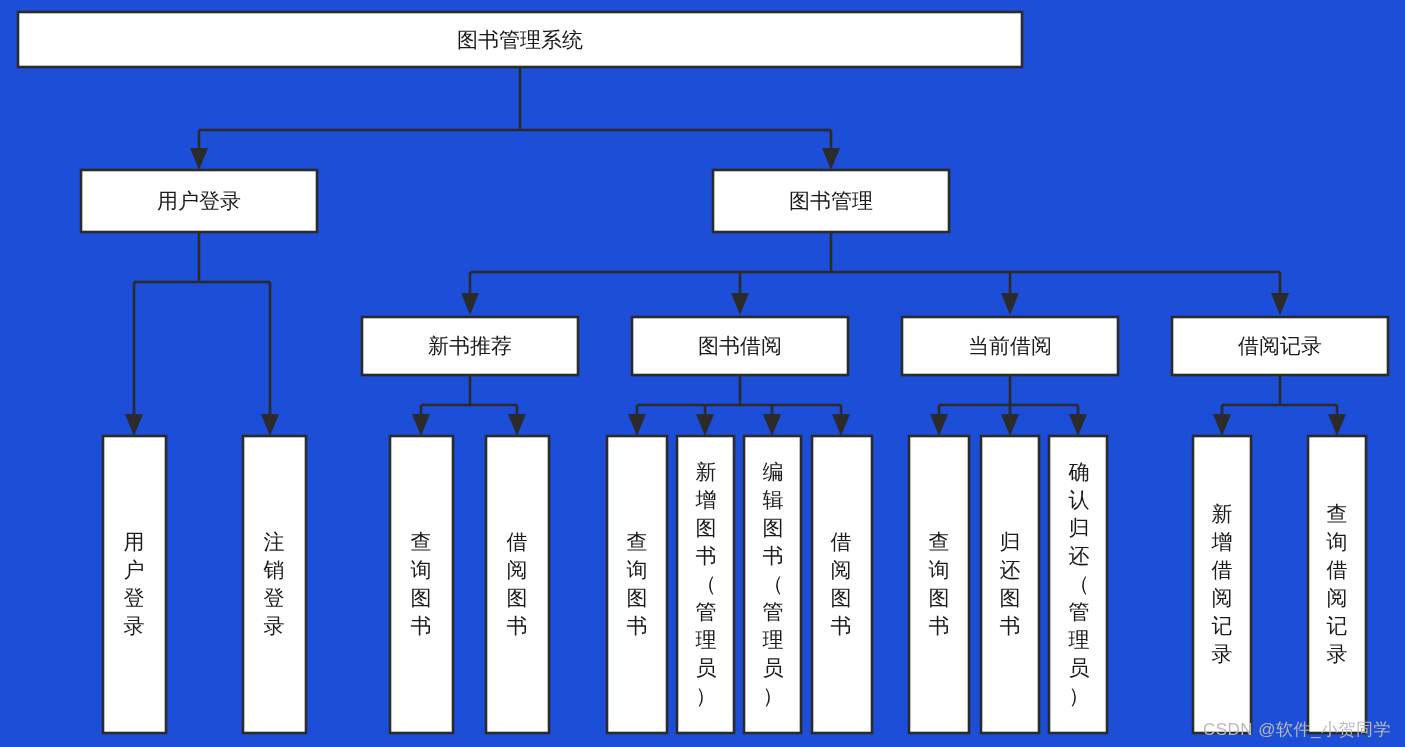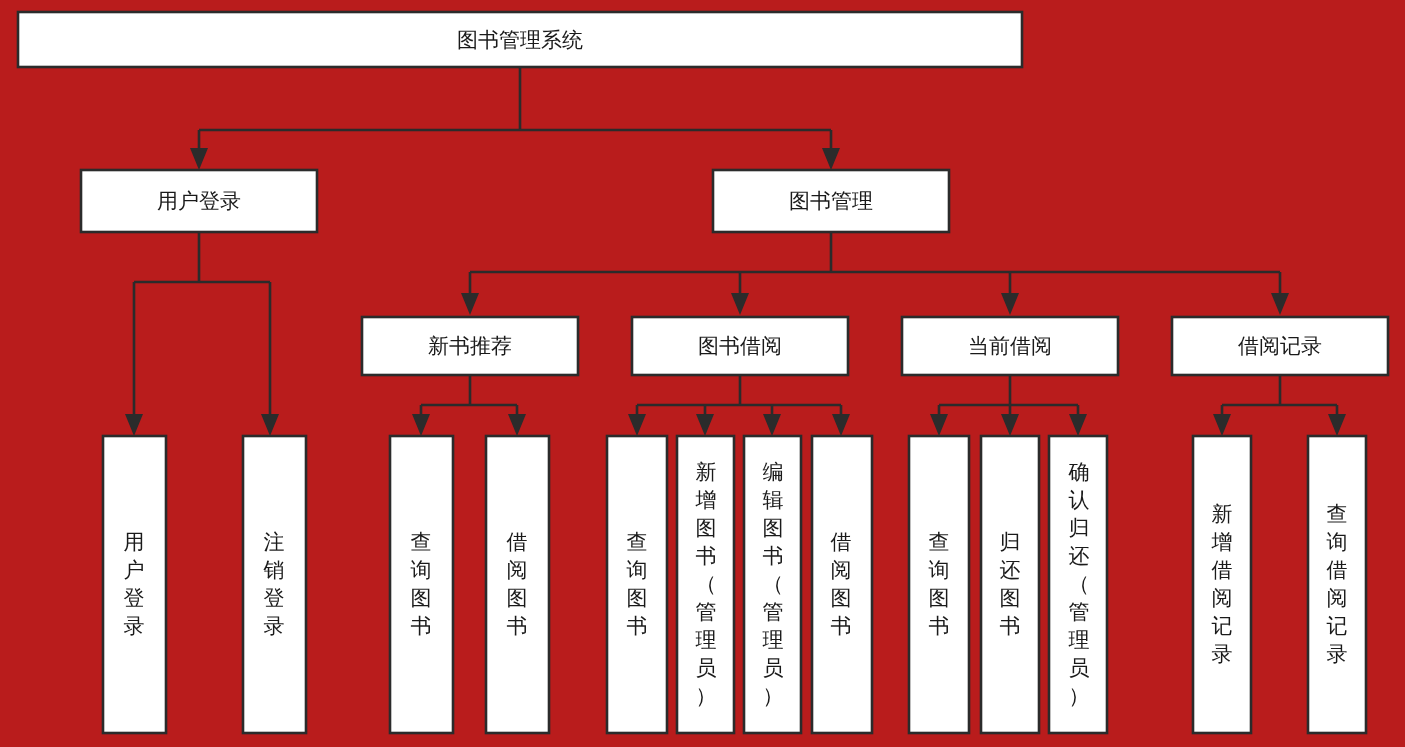--- a/index.html
+++ b/index.html
@@ -11,21 +11,21 @@
   body {
     width: 1405px;
     height: 747px;
     font-family: "Liberation Sans", "DejaVu Sans", sans-serif;
     overflow: hidden;
   }
   #diagram-root {
     position: relative;
     width: 1405px;
     height: 747px;
-    background: #b91c1c;
+    background: #1d4ed8;
   }
   svg#diagram-svg {
     position: absolute;
     left: 0;
     top: 0;
     width: 1405px;
     height: 747px;
     display: block;
   }
   .node-box {
@@ -234,13 +234,14 @@
       <text class="node-label-v" x="1222" y="0"><tspan x="1222" y="521">新</tspan><tspan x="1222" y="549">增</tspan><tspan x="1222" y="577">借</tspan><tspan x="1222" y="605">阅</tspan><tspan x="1222" y="633">记</tspan><tspan x="1222" y="661">录</tspan></text>
     </g>
 
     <g>
       <rect class="node-box" x="1308" y="436" width="58" height="297"></rect>
       <text class="node-label-v" x="1337" y="0"><tspan x="1337" y="521">查</tspan><tspan x="1337" y="549">询</tspan><tspan x="1337" y="577">借</tspan><tspan x="1337" y="605">阅</tspan><tspan x="1337" y="633">记</tspan><tspan x="1337" y="661">录</tspan></text>
     </g>
 
   </svg>
 
+  <div class="watermark">CSDN @软件_小贺同学</div>
 </div>
 
 </body></html>

